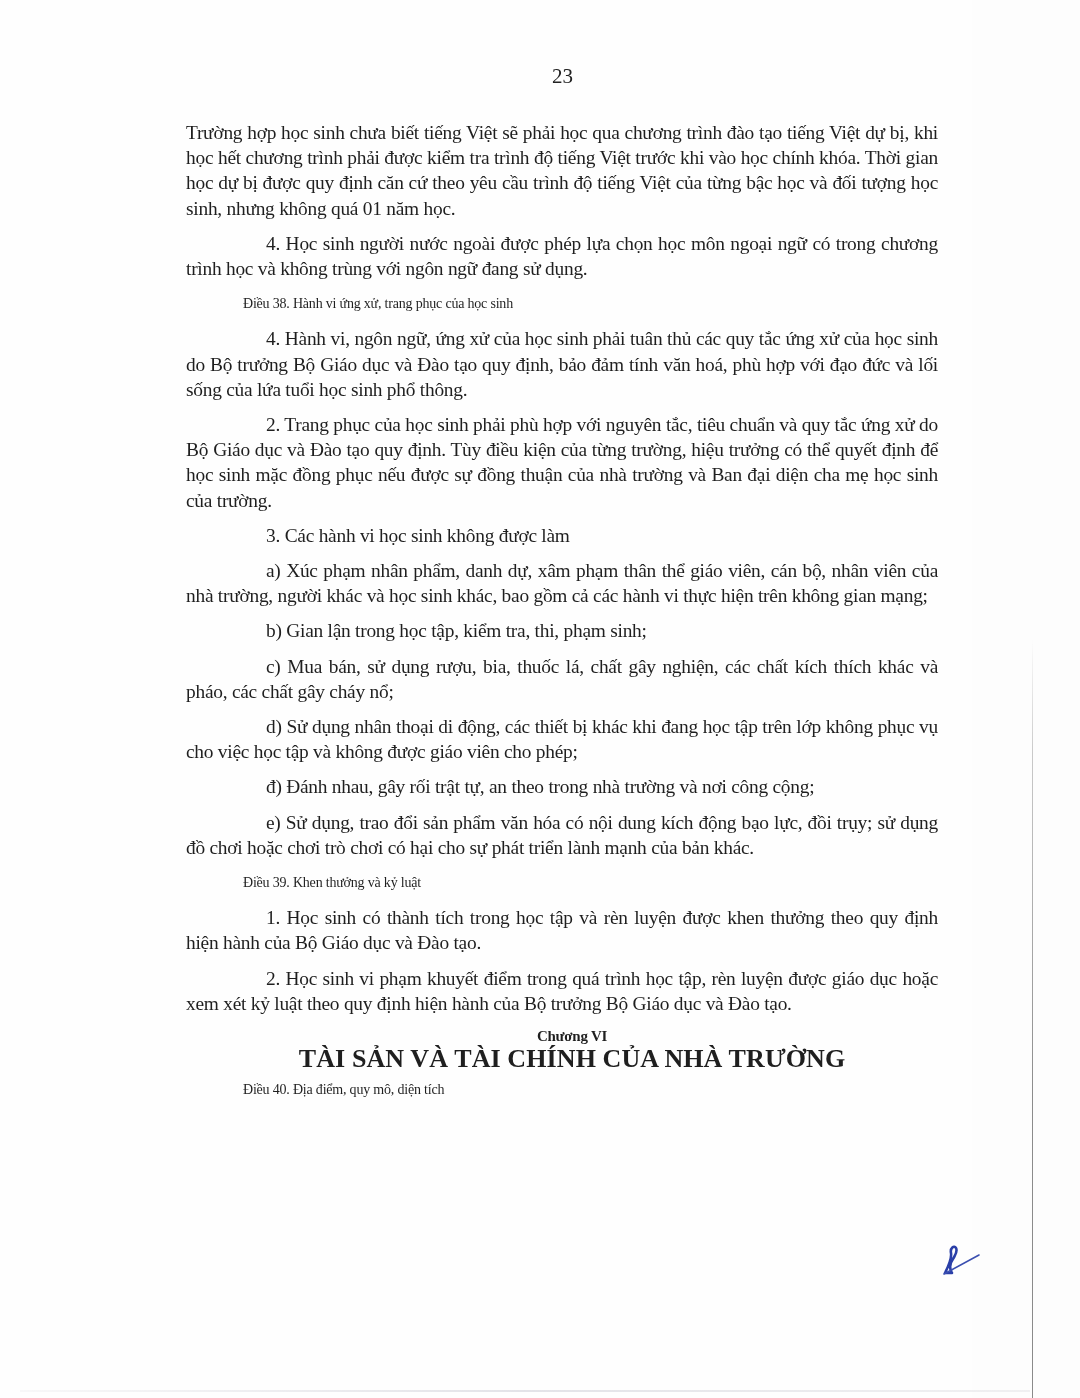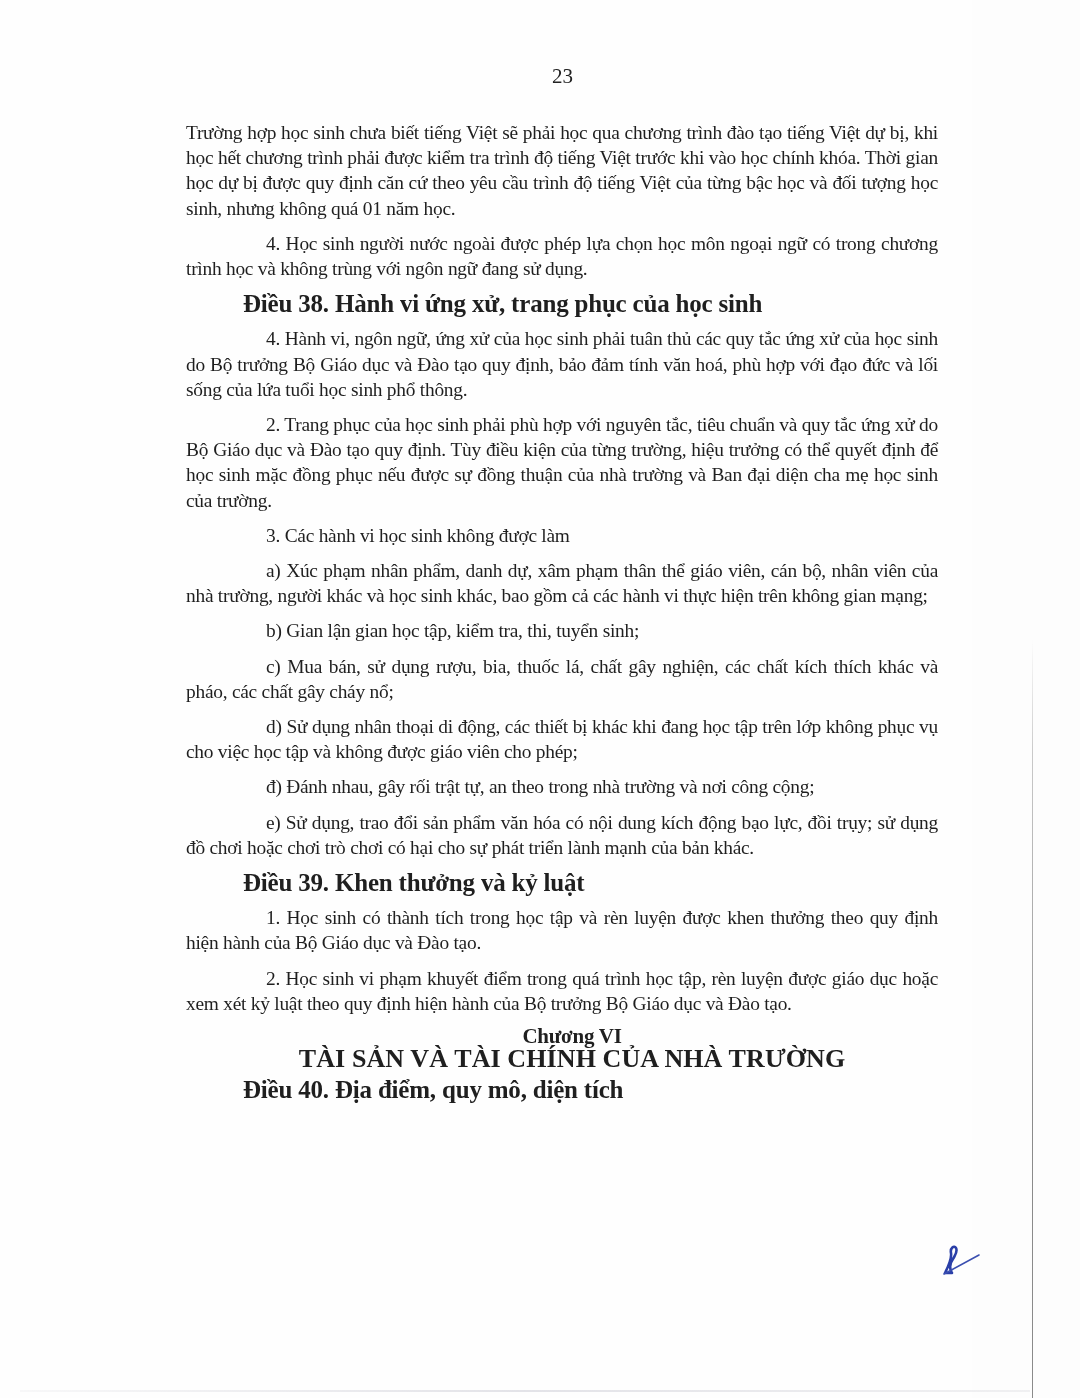--- a/index.html
+++ b/index.html
@@ -60,32 +60,32 @@
     .para {
       margin: 0 0 10px 0;
       text-indent: 0;
     }
     .para.indent {
       text-indent: 80px;
     }
     .heading {
       margin: 0 0 10px 0;
       padding-left: 57px;
-      font-weight: bold;
-      font-size: 25px;
+      font-weight: normal;
+      font-size: 14px;
       letter-spacing: -0.2px;
     }
     .chapter {
       text-align: center;
       margin: 4px 0 6px 0;
       padding-left: 20px;
     }
     .chapter-label {
       font-weight: bold;
-      font-size: 21px;
+      font-size: 15px;
       line-height: 21px;
       font-family: Liberation Serif, serif;
     }
     .chapter-title {
       font-weight: bold;
       font-size: 26px;
       line-height: 24px;
       letter-spacing: 0.1px;
     }
     .signature {
@@ -112,21 +112,21 @@
 
     <p class="para indent">4. Học sinh người nước ngoài được phép lựa chọn học môn ngoại ngữ có trong chương trình học và không trùng với ngôn ngữ đang sử dụng.</p>
 
     <div class="heading">Điều 38. Hành vi ứng xử, trang phục của học sinh</div>
 
     <p class="para indent">4. Hành vi, ngôn ngữ, ứng xử của học sinh phải tuân thủ các quy tắc ứng xử của học sinh do Bộ trưởng Bộ Giáo dục và Đào tạo quy định, bảo đảm tính văn hoá, phù hợp với đạo đức và lối sống của lứa tuổi học sinh phổ thông.</p>
     <p class="para indent">2. Trang phục của học sinh phải phù hợp với nguyên tắc, tiêu chuẩn và quy tắc ứng xử do Bộ Giáo dục và Đào tạo quy định. Tùy điều kiện của từng trường, hiệu trưởng có thể quyết định để học sinh mặc đồng phục nếu được sự đồng thuận của nhà trường và Ban đại diện cha mẹ học sinh của trường.</p>
     <p class="para indent">3. Các hành vi học sinh không được làm</p>
 
     <p class="para indent">a) Xúc phạm nhân phẩm, danh dự, xâm phạm thân thể giáo viên, cán bộ, nhân viên của nhà trường, người khác và học sinh khác, bao gồm cả các hành vi thực hiện trên không gian mạng;</p>
-    <p class="para indent">b) Gian lận gian học tập, kiểm tra, thi, tuyển sinh;</p>
+    <p class="para indent">b) Gian lận trong học tập, kiểm tra, thi, phạm sinh;</p>
     <p class="para indent">c) Mua bán, sử dụng rượu, bia, thuốc lá, chất gây nghiện, các chất kích thích khác và pháo, các chất gây cháy nổ;</p>
     <p class="para indent">d) Sử dụng nhân thoại di động, các thiết bị khác khi đang học tập trên lớp không phục vụ cho việc học tập và không được giáo viên cho phép;</p>
     <p class="para indent">đ) Đánh nhau, gây rối trật tự, an theo trong nhà trường và nơi công cộng;</p>
     <p class="para indent">e) Sử dụng, trao đổi sản phẩm văn hóa có nội dung kích động bạo lực, đồi trụy; sử dụng đồ chơi hoặc chơi trò chơi có hại cho sự phát triển lành mạnh của bản khác.</p>
 
     <div class="heading">Điều 39. Khen thưởng và kỷ luật</div>
 
     <p class="para indent">1. Học sinh có thành tích trong học tập và rèn luyện được khen thưởng theo quy định hiện hành của Bộ Giáo dục và Đào tạo.</p>
     <p class="para indent">2. Học sinh vi phạm khuyết điểm trong quá trình học tập, rèn luyện được giáo dục hoặc xem xét kỷ luật theo quy định hiện hành của Bộ trưởng Bộ Giáo dục và Đào tạo.</p>
 

